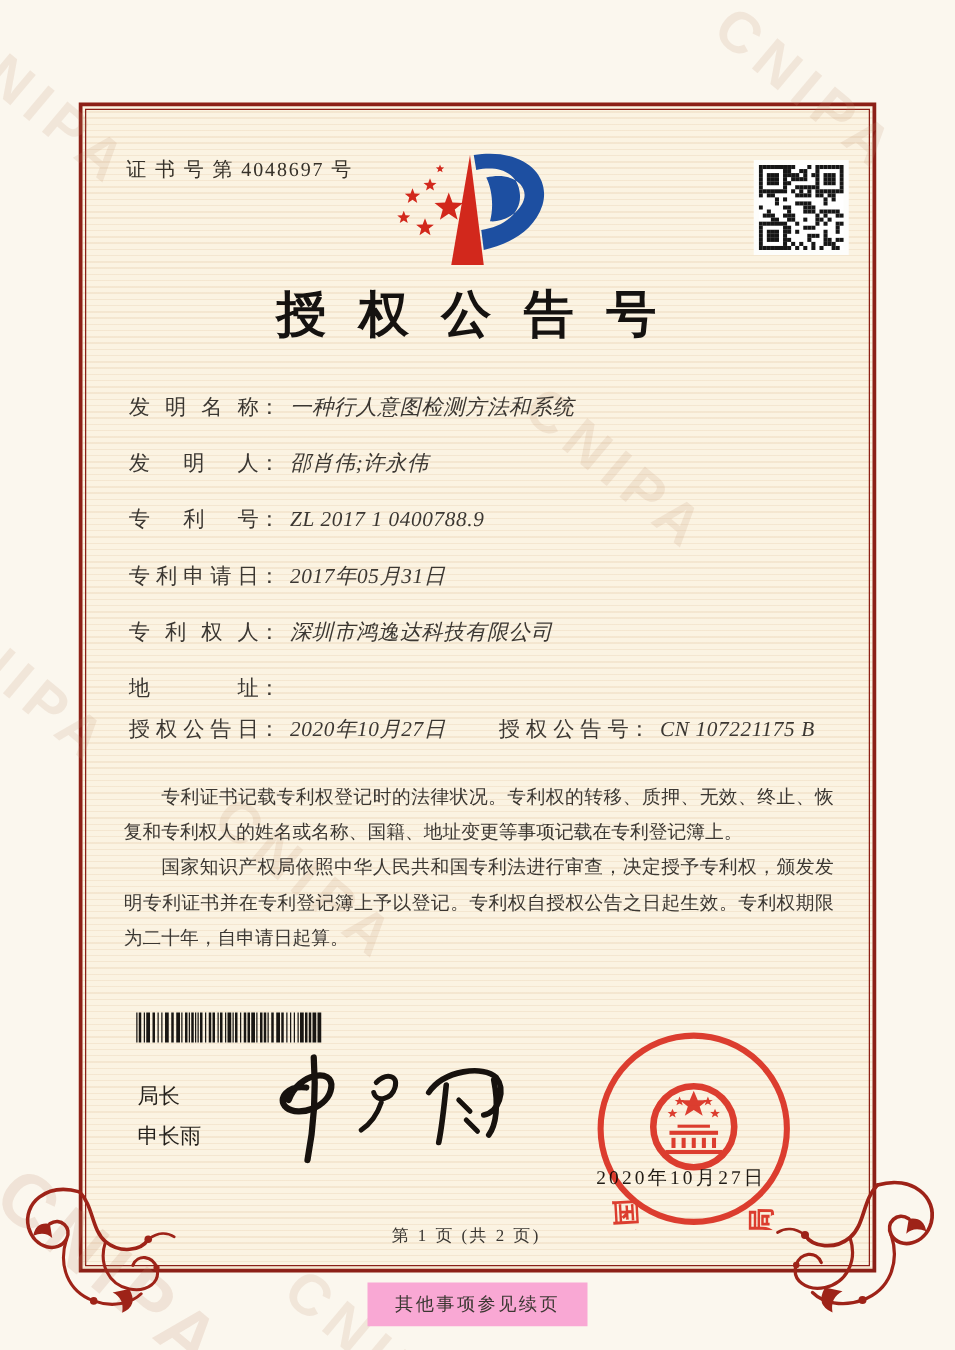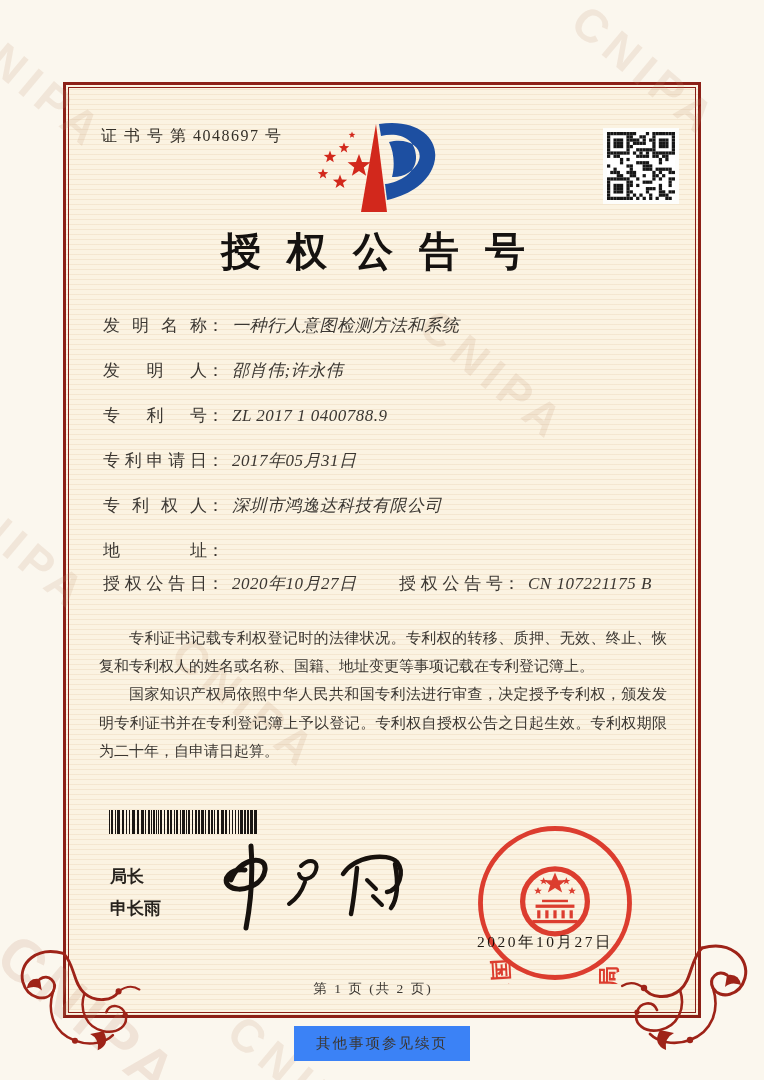--- a/index.html
+++ b/index.html
@@ -42,34 +42,34 @@
   .pair1{width:296px;flex:none;align-items:center;}
 
   .paras{position:absolute;left:36px;top:542px;width:568px;font-size:15px;line-height:1.88;
          text-align:justify;color:#3b3732;}
   .paras p{margin:0;text-indent:2em;}
 
   .barcode{position:absolute;left:46px;top:728px;width:230px;height:24px;display:flex;align-items:stretch;}
   .barcode div{background:#191613;}
 
   .director{position:absolute;left:47px;top:786px;font-size:17px;color:#26221d;line-height:1;}
-  .director div{margin-bottom:15px;font-weight:bold;}
+  .director div{margin-bottom:15px;}
   .signature{position:absolute;left:138px;top:758px;width:215px;height:95px;}
 
   .issue-date{position:absolute;left:414px;top:850px;font-size:15.5px;letter-spacing:2.5px;color:#201b15;z-index:2;}
   .seal{position:absolute;left:392px;top:740px;width:200px;height:162px;opacity:0.9;mix-blend-mode:multiply;z-index:3;}
 
   .page-num{position:absolute;left:0;top:898px;width:100%;text-align:center;font-size:13.5px;color:#3b3732;letter-spacing:2px;}
 
   .ornament{position:absolute;z-index:3;pointer-events:none;}
   .orn-left{left:2px;top:944px;width:145px;height:128px;transform:scaleX(-1);}
   .orn-right{left:618px;top:938px;width:145px;height:135px;}
 
   .note-box{position:absolute;left:50%;top:1026px;transform:translateX(-50%);z-index:4;
-            background:#3b82f6;padding:8px 22px;font-size:14.5px;color:#3b3732;letter-spacing:2px;}
+            background:#f9a8d4;padding:8px 22px;font-size:14.5px;color:#3b3732;letter-spacing:2px;}
 </style>
 </head>
 <body>
 
 <div class="page">
 
   <div class="wm" style="left:-18px;top:6px">CNIPA</div>
   <div class="wm" style="left:596px;top:-6px">CNIPA</div>
   <div class="wm" style="left:444px;top:298px">CNIPA</div>
   <div class="wm" style="left:-34px;top:468px">CNIPA</div>

